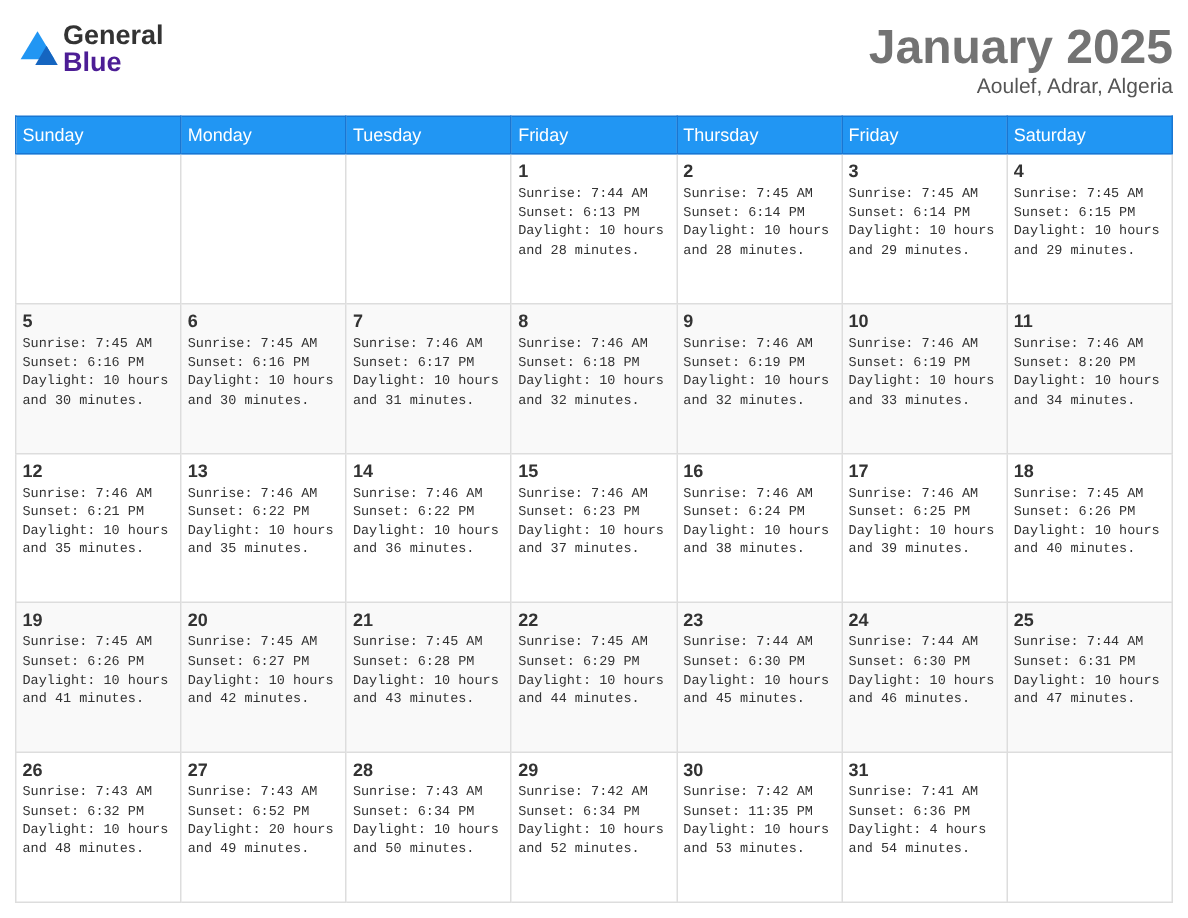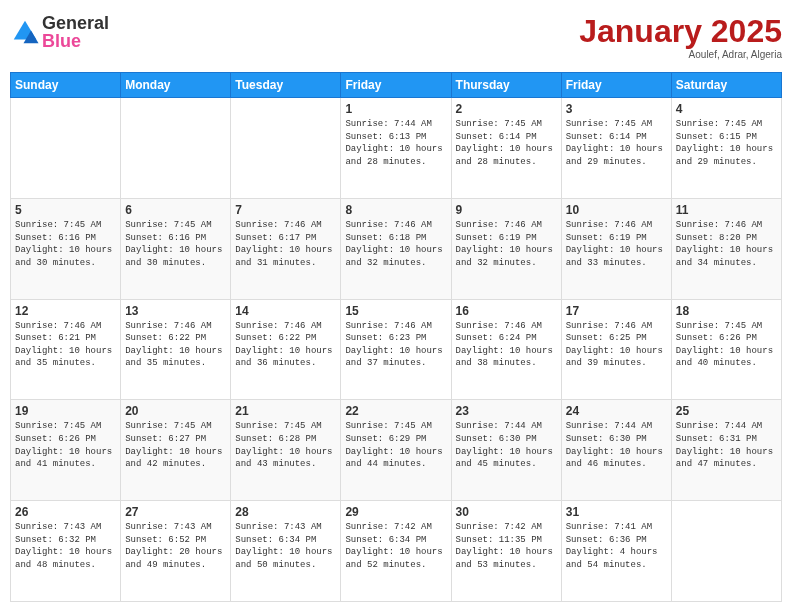--- a/index.html
+++ b/index.html
@@ -34,52 +34,52 @@
       line-height: 1;
     }
     .logo-general {
       font-size: 18px;
       font-weight: bold;
       color: #333;
     }
     .logo-blue {
       font-size: 18px;
       font-weight: bold;
-      color: #ec4899;
+      color: #4c1d95;
     }
     .logo-icon {
       width: 30px;
       height: 30px;
       margin-right: 2px;
     }
     .title-area {
       text-align: right;
     }
     .month-title {
       font-size: 32px;
       font-weight: bold;
-      color: #b91c1c;
+      color: #737373;
       line-height: 1.1;
     }
     .subtitle {
-      font-size: 10px;
+      font-size: 14px;
       color: #555;
     }
     .calendar {
       flex: 1;
       border: 1px solid #ccc;
       border-collapse: collapse;
       width: 100%;
       table-layout: fixed;
     }
     .calendar thead tr th {
       background-color: #2196F3;
       color: white;
       font-size: 12px;
-      font-weight: bold;
+      font-weight: normal;
       padding: 5px 4px;
       text-align: left;
       border: 1px solid #1976D2;
     }
     .calendar tbody tr td {
       border: 1px solid #ddd;
       vertical-align: top;
       padding: 4px 4px;
       font-size: 9.5px;
       color: #333;

